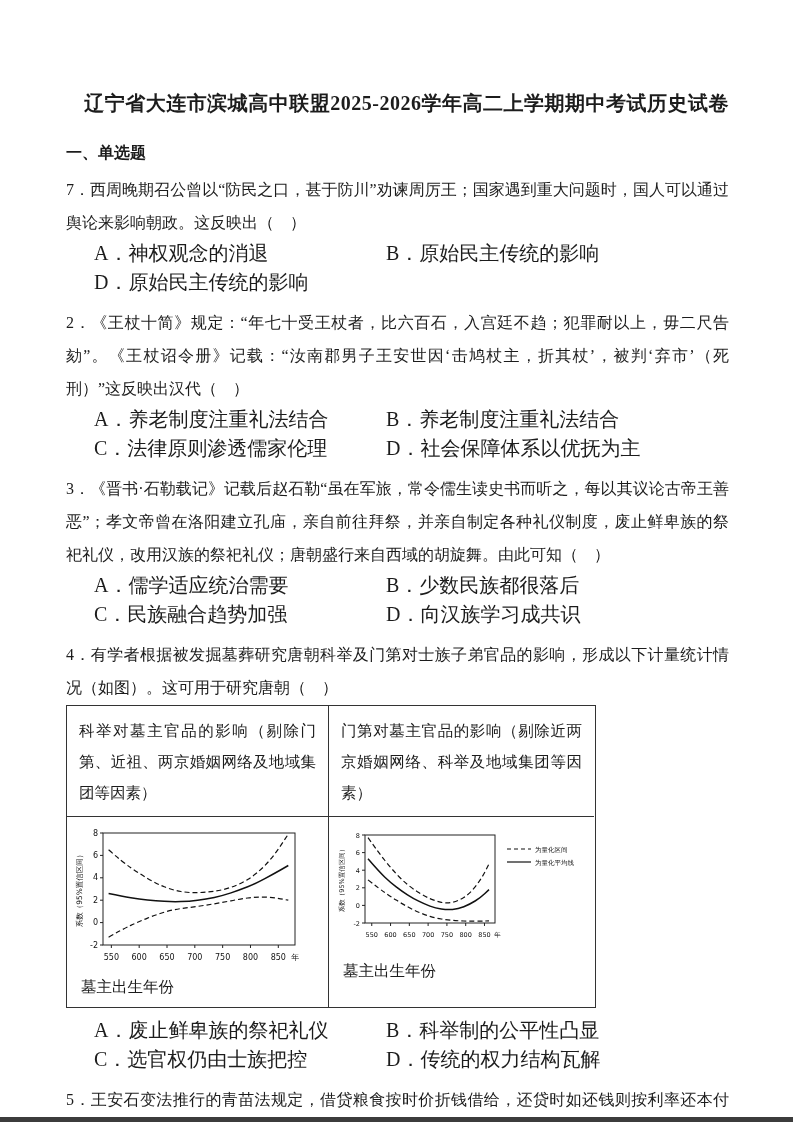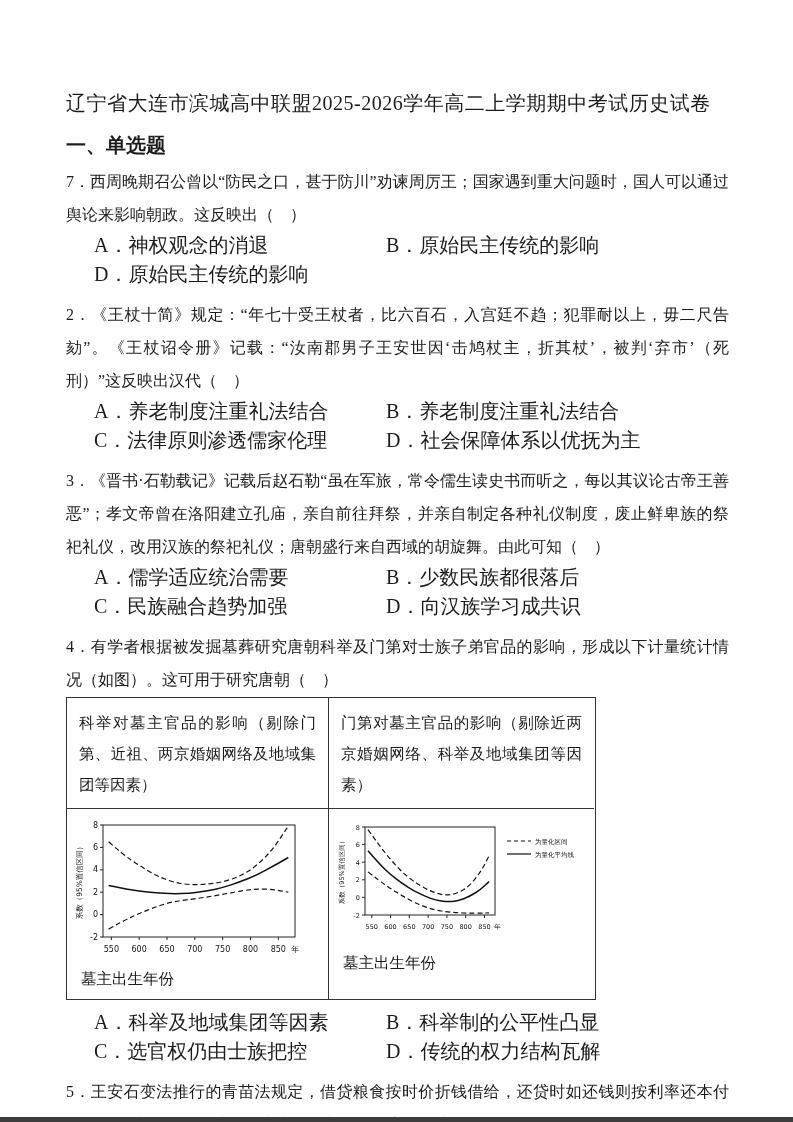--- a/index.html
+++ b/index.html
@@ -3,25 +3,25 @@
 <meta charset="utf-8">
 <style>
   html,body{margin:0;padding:0;background:#ffffff;}
   body{
     width:793px;height:1122px;position:relative;overflow:hidden;
     font-family:"Liberation Serif","DejaVu Serif",serif;
     color:#1c1c1c;
   }
   .sheet{padding:88px 64px 0 66px;}
   .title{
-    font-size:20px;font-weight:normal;text-align:left;
+    font-size:20px;font-weight:bold;text-align:right;
     margin:0;line-height:30px;letter-spacing:.5px;
   }
   .section-heading{
-    font-size:20px;font-weight:bold;margin-top:16px;line-height:22px;
+    font-size:16px;font-weight:bold;margin-top:24px;line-height:22px;
   }
   .stem{
     font-size:16px;line-height:33px;margin:9px 0 0 0;
     text-align:justify;text-justify:inter-ideograph;
   }
   .opts{margin:0;padding:0 0 0 28px;}
   .opt-row{display:grid;grid-template-columns:292px 1fr;line-height:29px;font-size:20px;}
   .opt{white-space:nowrap;}
   .fig-table{
     margin-top:1px;width:528px;border:1px solid #333;border-collapse:collapse;
@@ -177,21 +177,21 @@
               <line x1="172" y1="35" x2="196" y2="35" stroke="#111" stroke-width="1.2"></line>
               <text x="200" y="37.5" font-size="6.5" fill="#111" font-family="&quot;DejaVu Sans&quot;,&quot;Liberation Sans&quot;,sans-serif">为量化平均线</text>
             </svg>
           <div class="fig-caption">墓主出生年份</div>
         </div>
       </div>
     </div>
 
     <div class="opts" style="margin-top:8px">
       <div class="opt-row">
-        <span class="opt">A．科举及地域集团等因素</span>
+        <span class="opt">A．废止鲜卑族的祭祀礼仪</span>
         <span class="opt">B．科举制的公平性凸显</span>
       </div>
       <div class="opt-row">
         <span class="opt">C．选官权仍由士族把控</span>
         <span class="opt">D．传统的权力结构瓦解</span>
       </div>
     </div>
   </div>
 
   <div>

